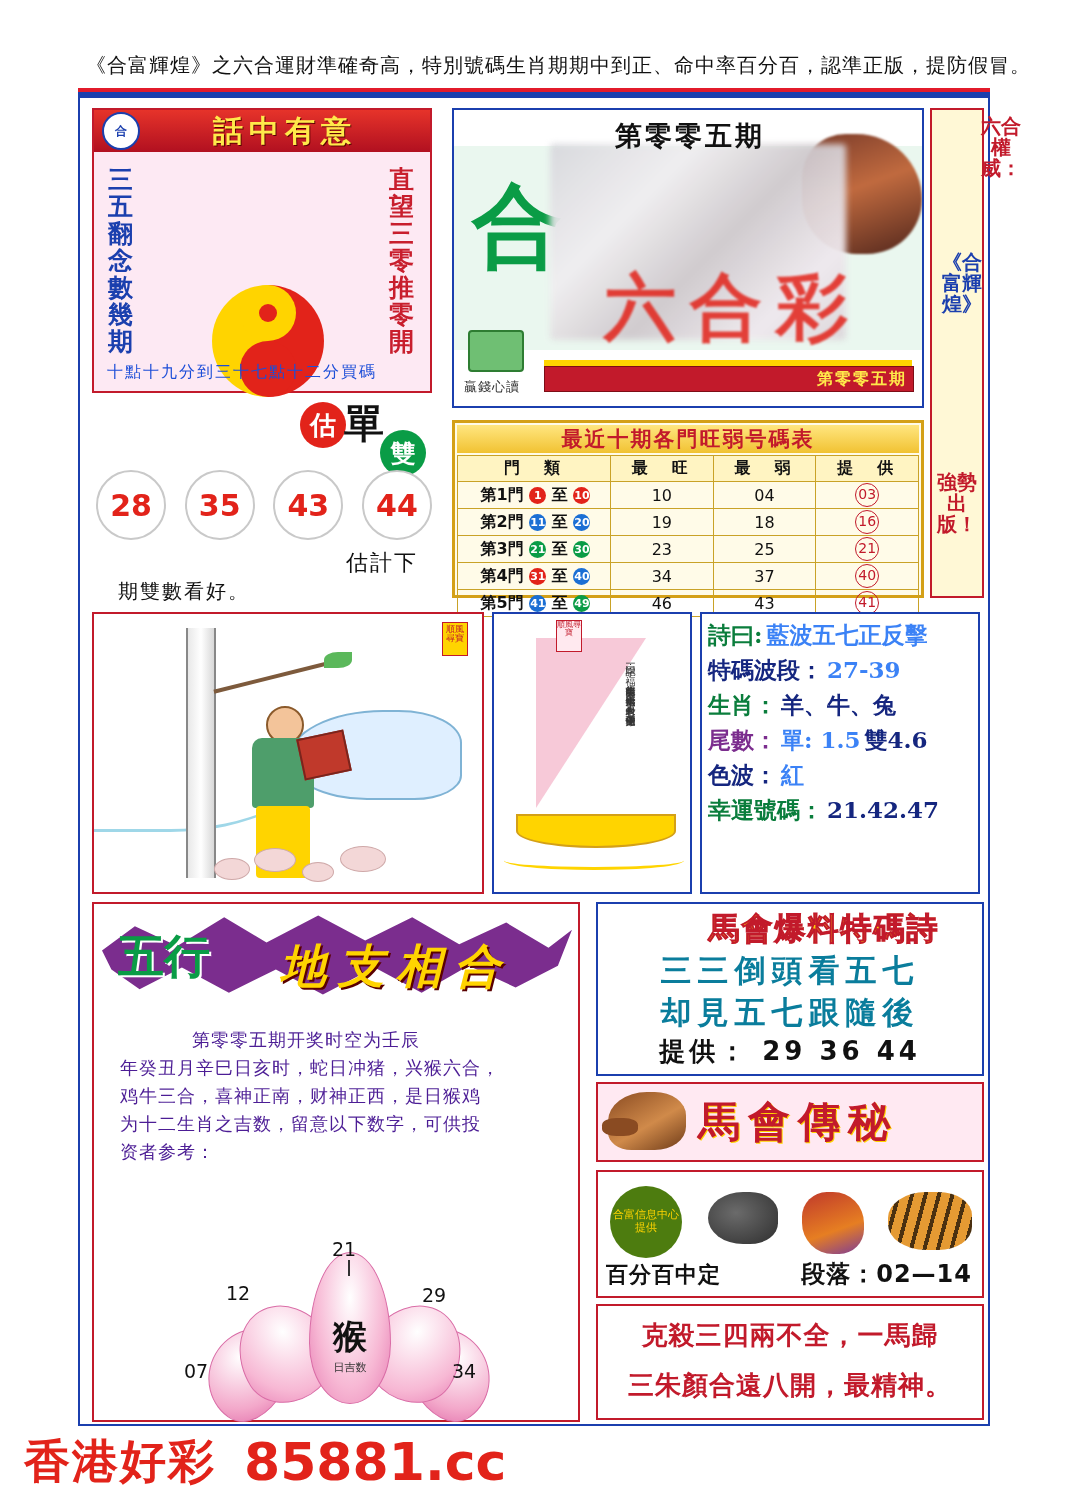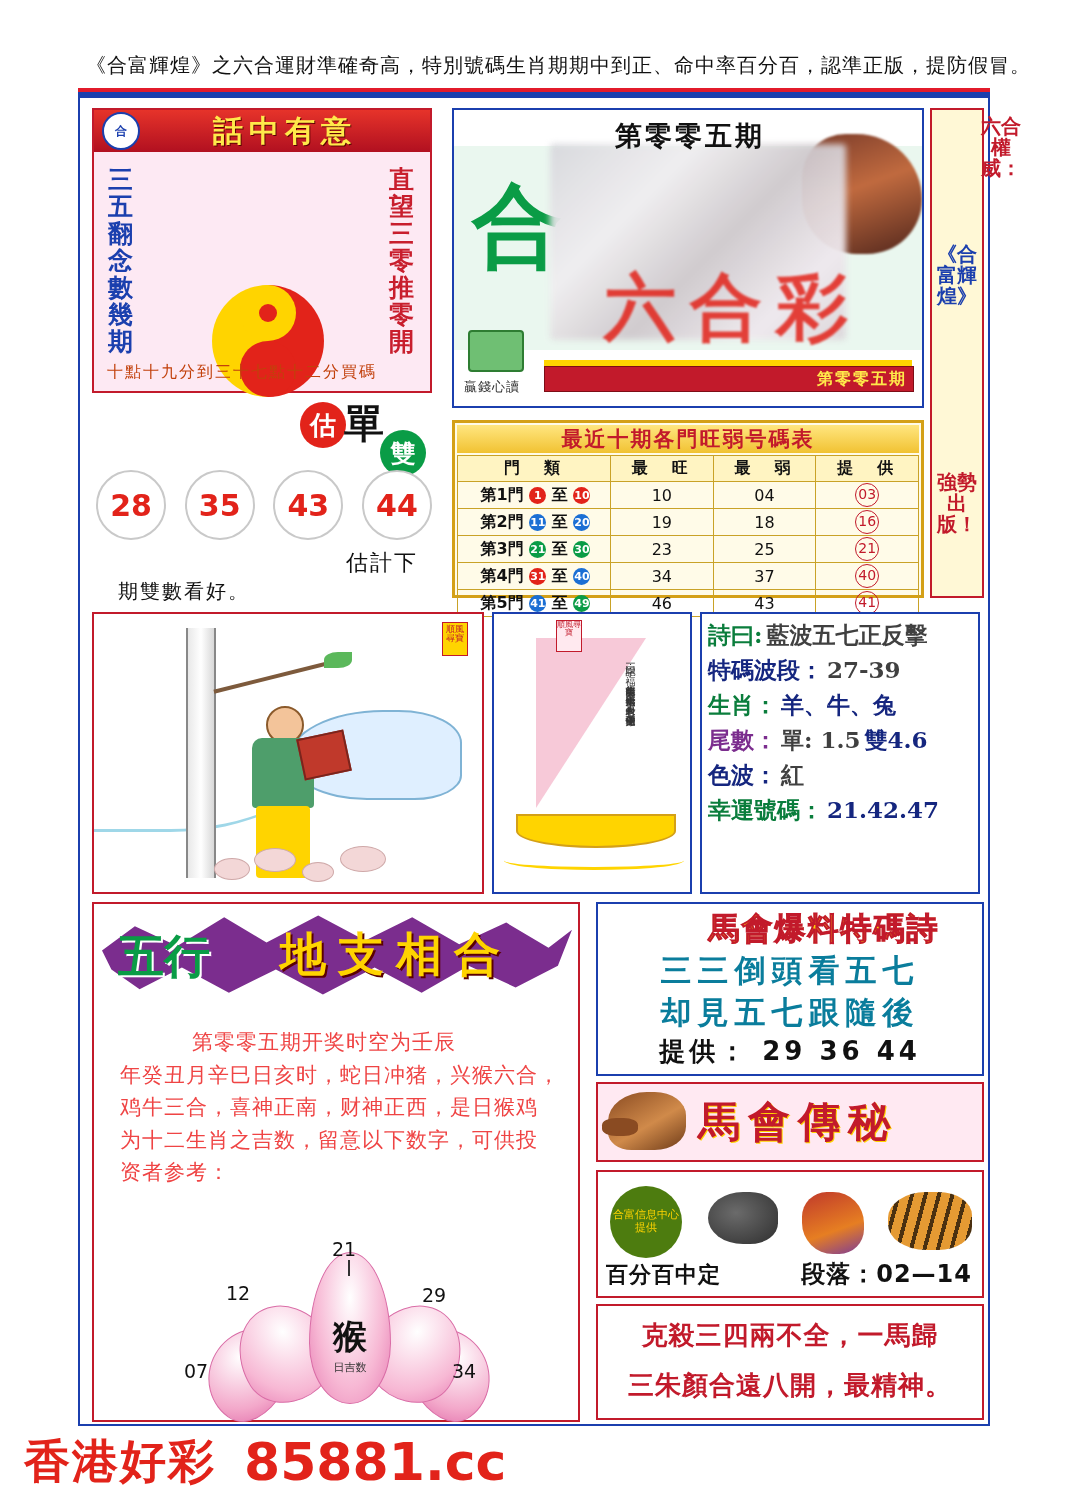--- a/index.html
+++ b/index.html
@@ -21,21 +21,21 @@
   .yy-left{position:absolute;left:14px;top:56px;width:40px;font-size:25px;color:#1b3fae;line-height:1.08;font-family:"DejaVu Serif","Liberation Serif",serif;font-weight:bold;letter-spacing:2px;}
   .yy-right{position:absolute;right:14px;top:56px;width:40px;font-size:25px;color:#c81e2d;line-height:1.08;font-family:"DejaVu Serif","Liberation Serif",serif;font-weight:bold;letter-spacing:2px;text-align:right;}
   .taiji{position:absolute;left:118px;top:175px;width:112px;height:112px;border-radius:50%;
         background:conic-gradient(from 0deg,#e2231a 0deg 180deg,#ffd400 180deg 360deg);}
   .taiji:before,.taiji:after{content:"";position:absolute;width:56px;height:56px;border-radius:50%;}
   .taiji:before{left:28px;top:0;background:#ffd400;}
   .taiji:after{left:28px;top:56px;background:#e2231a;}
   .tdot1,.tdot2{position:absolute;width:18px;height:18px;border-radius:50%;}
   .tdot1{left:47px;top:19px;background:#e2231a;}
   .tdot2{left:47px;top:75px;background:#ffd400;}
-  .hzyy-foot{position:absolute;left:0;bottom:8px;width:296px;text-align:center;font-size:16px;color:#c2410c;letter-spacing:2px;}
+  .hzyy-foot{position:absolute;left:0;bottom:8px;width:296px;text-align:center;font-size:16px;color:#1d4ed8;letter-spacing:2px;}
 
   
   .nbgm{position:absolute;left:92px;top:400px;width:340px;height:200px;}
   .nbgm-title{position:absolute;left:18px;top:0;font-size:34px;font-weight:bold;color:#fff;background:#15267f;padding:2px 6px;letter-spacing:2px;font-family:"DejaVu Serif","Liberation Serif",serif;}
   .gu{position:absolute;left:208px;top:2px;width:46px;height:46px;border-radius:50%;background:#e2231a;color:#fff;font-size:26px;display:flex;align-items:center;justify-content:center;font-weight:bold;}
   .dan{position:absolute;left:252px;top:-4px;font-size:40px;font-weight:bold;color:#111;font-family:"DejaVu Serif","Liberation Serif",serif;}
   .shuang{position:absolute;left:288px;top:30px;width:46px;height:46px;border-radius:50%;background:#0a9c46;color:#fff;font-size:25px;display:flex;align-items:center;justify-content:center;font-weight:bold;}
   .balls{position:absolute;left:4px;top:70px;width:336px;display:flex;justify-content:space-between;}
   .ball{width:66px;height:66px;border-radius:50%;border:2px solid #c9c9c9;background:#fff;display:flex;align-items:center;justify-content:center;font-size:30px;color:#e2231a;font-weight:bold;}
   .gjx{position:absolute;right:14px;top:148px;font-size:22px;color:#111;letter-spacing:2px;}
@@ -96,29 +96,29 @@
   .sail{position:absolute;left:42px;top:24px;width:0;height:0;border-left:110px solid #f7c9d8;border-bottom:170px solid transparent;}
   .sail-txt{position:absolute;left:56px;top:44px;width:86px;font-size:10px;color:#333;line-height:1.12;writing-mode:vertical-rl;height:130px;}
   .boat-hull{position:absolute;left:22px;bottom:44px;width:156px;height:30px;background:#ffd400;border-radius:0 0 50% 50%;border:2px solid #d4a017;}
   .boat-wave{position:absolute;left:10px;bottom:22px;width:180px;height:16px;border-bottom:3px solid #ffd400;border-radius:50%;}
   .sign2{position:absolute;left:62px;top:6px;width:24px;height:30px;background:#ffe9ef;border:1px solid #c21a2b;font-size:8px;color:#c21a2b;text-align:center;line-height:1.05;}
 
   .poem{position:absolute;left:700px;top:612px;width:280px;height:282px;border:2px solid #1b3fae;background:#fff;box-sizing:border-box;padding:6px 4px;}
   .prow{display:flex;align-items:baseline;margin:0 0 4px 2px;font-size:23px;font-family:"DejaVu Serif","Liberation Serif",serif;white-space:nowrap;}
   .plabel{font-weight:bold;}
   .pval{margin-left:4px;font-weight:bold;}
-  .c-green2{color:#0a7d3c;} .c-red2{color:#404040;} .c-blue2{color:#15267f;} .c-pur{color:#7b2d8e;}
+  .c-green2{color:#0a7d3c;} .c-red2{color:#3b82f6;} .c-blue2{color:#15267f;} .c-pur{color:#7b2d8e;}
 
   
   .wuxing{position:absolute;left:92px;top:902px;width:488px;height:520px;border:2px solid #c21a2b;background:#fff;box-sizing:border-box;}
   .star{position:absolute;left:8px;top:6px;width:470px;height:90px;background:#7b2d8e;
      clip-path:polygon(0% 45%,7% 18%,16% 40%,26% 8%,35% 36%,46% 6%,56% 34%,66% 8%,76% 38%,86% 14%,95% 42%,100% 22%,97% 62%,88% 86%,78% 62%,68% 92%,58% 64%,47% 94%,37% 66%,27% 92%,17% 64%,8% 88%,2% 66%);}
   .wx-t1{position:absolute;left:24px;top:22px;font-size:46px;font-weight:bold;color:#0a9c46;font-family:"DejaVu Serif","Liberation Serif",serif;text-shadow:2px 2px 0 #fff;}
-  .wx-t2{position:absolute;left:186px;top:20px;font-size:46px;font-weight:bold;color:#ffd400;font-family:"DejaVu Serif","Liberation Serif",serif;letter-spacing:12px;text-shadow:2px 2px 0 #5a0000;}
-  .wx-body{position:absolute;left:26px;top:122px;width:440px;font-size:21px;line-height:1.55;color:#ef4444;letter-spacing:1px;}
+  .wx-t2{position:absolute;left:186px;top:32px;font-size:46px;font-weight:bold;color:#ffd400;font-family:"DejaVu Serif","Liberation Serif",serif;letter-spacing:12px;text-shadow:2px 2px 0 #5a0000;font-style:italic;}
+  .wx-body{position:absolute;left:26px;top:122px;width:440px;font-size:18px;line-height:1.55;color:#4c1d95;letter-spacing:1px;}
   .wx-body p{margin:0;}
   .wx-ind{text-indent:72px;}
   .lotus{position:absolute;left:110px;bottom:8px;width:290px;height:170px;}
   .petal{position:absolute;border-radius:50% 50% 50% 50%/60% 60% 40% 40%;}
   .p-c{left:105px;top:10px;width:80px;height:150px;background:radial-gradient(ellipse at 50% 30%,#fff 0%,#f7b8d4 60%,#e87fb4 100%);border:1px solid #d96ca6;}
   .p-l1{left:34px;top:62px;width:92px;height:96px;background:radial-gradient(ellipse at 60% 30%,#fff 0%,#f7b8d4 65%,#e87fb4 100%);border:1px solid #d96ca6;transform:rotate(-32deg);}
   .p-r1{left:164px;top:62px;width:92px;height:96px;background:radial-gradient(ellipse at 40% 30%,#fff 0%,#f7b8d4 65%,#e87fb4 100%);border:1px solid #d96ca6;transform:rotate(32deg);}
   .p-l2{left:-4px;top:92px;width:96px;height:76px;background:radial-gradient(ellipse at 60% 30%,#fff 0%,#f3a8ca 65%,#e06aa8 100%);border:1px solid #d96ca6;transform:rotate(-60deg);}
   .p-r2{left:196px;top:92px;width:96px;height:76px;background:radial-gradient(ellipse at 40% 30%,#fff 0%,#f3a8ca 65%,#e06aa8 100%);border:1px solid #d96ca6;transform:rotate(60deg);}
   .lt-center{position:absolute;left:112px;top:72px;width:68px;text-align:center;}
@@ -206,21 +206,21 @@
     <div class="coin"></div>
     <div class="ystd">贏錢心讀</div>
     <div class="yellowline"></div>
     <div class="redbar">
         <span>第零零五期</span>
       </div>
   </div>
 
   <div class="vbanner">
     <div class="vb-text vb-red" style="top:6px;padding-left:44px;">六合權威：</div>
-    <div class="vb-text vb-blue" style="top:134px;">《合富輝煌》</div>
+    <div class="vb-text vb-blue" style="top:142px;text-align:right;">《合富輝煌》</div>
     <div class="vb-text vb-red" style="top:362px;">強勢出版！</div>
   </div>
 
   <div class="tentab">
     <div class="tentab-h">最近十期各門旺弱号碼表</div>
     <table class="tt">
       <tbody>
           <tr>
         <th style="width:150px">門　類</th>
         <th>最　旺</th>

